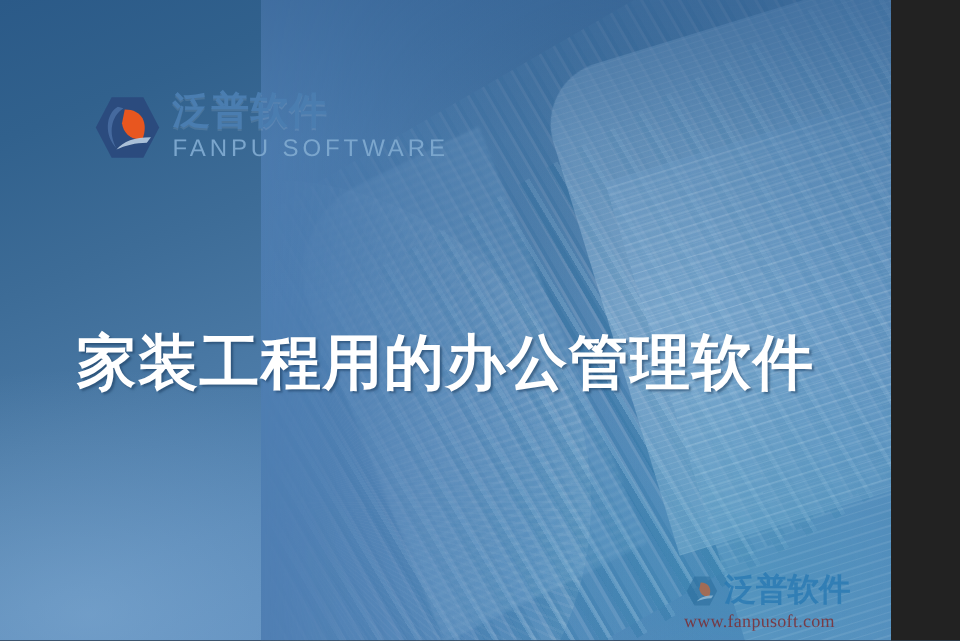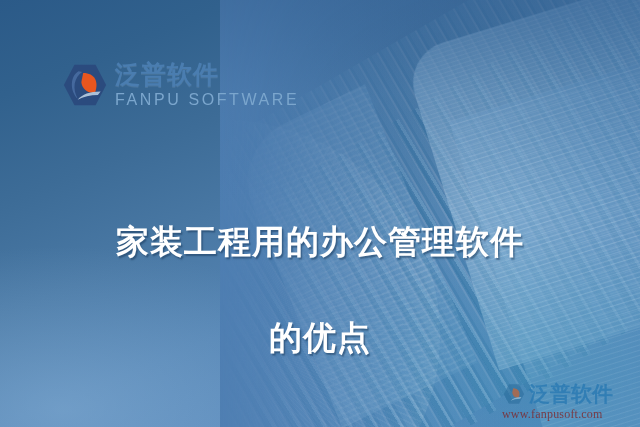--- a/index.html
+++ b/index.html
@@ -2,21 +2,21 @@
 <html><head>
 <meta charset="utf-8">
 <style>
   html, body {
     margin: 0;
     padding: 0;
     background: #222;
   }
   #banner {
     position: relative;
-    width: 640px;
+    width: 594px;
     height: 427px;
     overflow: hidden;
     font-family: "Liberation Sans", "DejaVu Sans", sans-serif;
     background: #4b7fb5;
   }
 
   
   .bg-base {
     position: absolute;
     inset: 0;
@@ -204,21 +204,21 @@
     letter-spacing: 2.6px;
   }
 
   
   .title {
     position: absolute;
     left: 0; right: 0;
     top: 170px;
     text-align: center;
     color: #ffffff;
-    font-size: 33px;
+    font-size: 40px;
     font-weight: 700;
     line-height: 48px;
     letter-spacing: 1px;
     text-shadow: 1.5px 1.5px 1.5px rgba(26,58,92,0.55);
     white-space: pre-line;
   }
   .title-line { display: block; }
 
   
   .watermark {
@@ -279,21 +279,20 @@
       <path d="M34,82 C46,76 62,72 78,72 L84,64 C60,64 44,70 34,82 Z" fill="#b8cde2" opacity="0.9"></path>
     </svg>
     <div class="brand-text">
       <span class="brand-cn">泛普软件</span>
       <span class="brand-en">FANPU SOFTWARE</span>
     </div>
   </div>
 
   <div class="title">
     <span class="title-line">家装工程用的办公管理软件</span>
-    <span class="title-line">的优点</span>
   </div>
 
   <div class="watermark">
     <div class="wm-row">
       <svg class="wm-mark" viewBox="0 0 100 100">
         <polygon points="27,6 73,6 96,50 73,94 27,94 4,50" fill="#2e6f9e" opacity="0.70"></polygon>
         <path d="M46,24 C72,24 80,44 72,66 C58,70 44,60 42,44 Z" fill="#c3663a" opacity="0.85"></path>
         <path d="M34,82 C46,76 62,72 78,72 L84,64 C60,64 44,70 34,82 Z" fill="#9fc4dd" opacity="0.8"></path>
       </svg>
       <span class="wm-cn">泛普软件</span>

